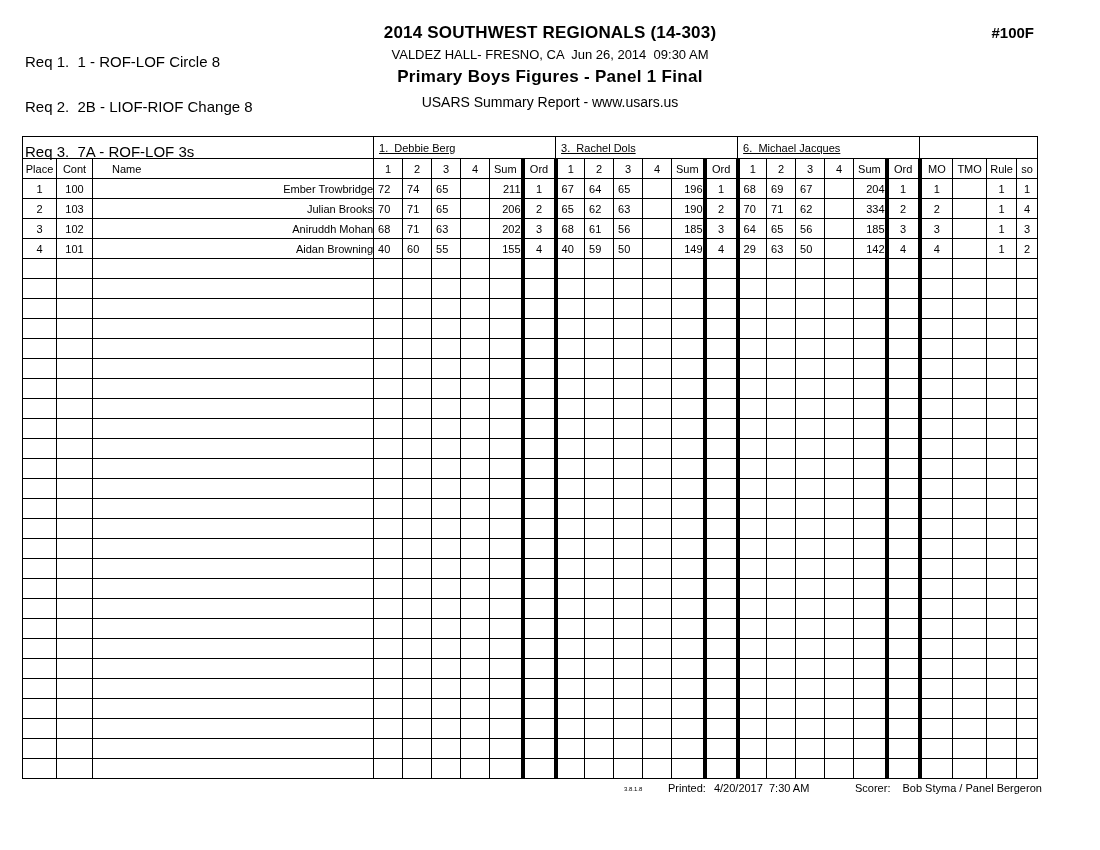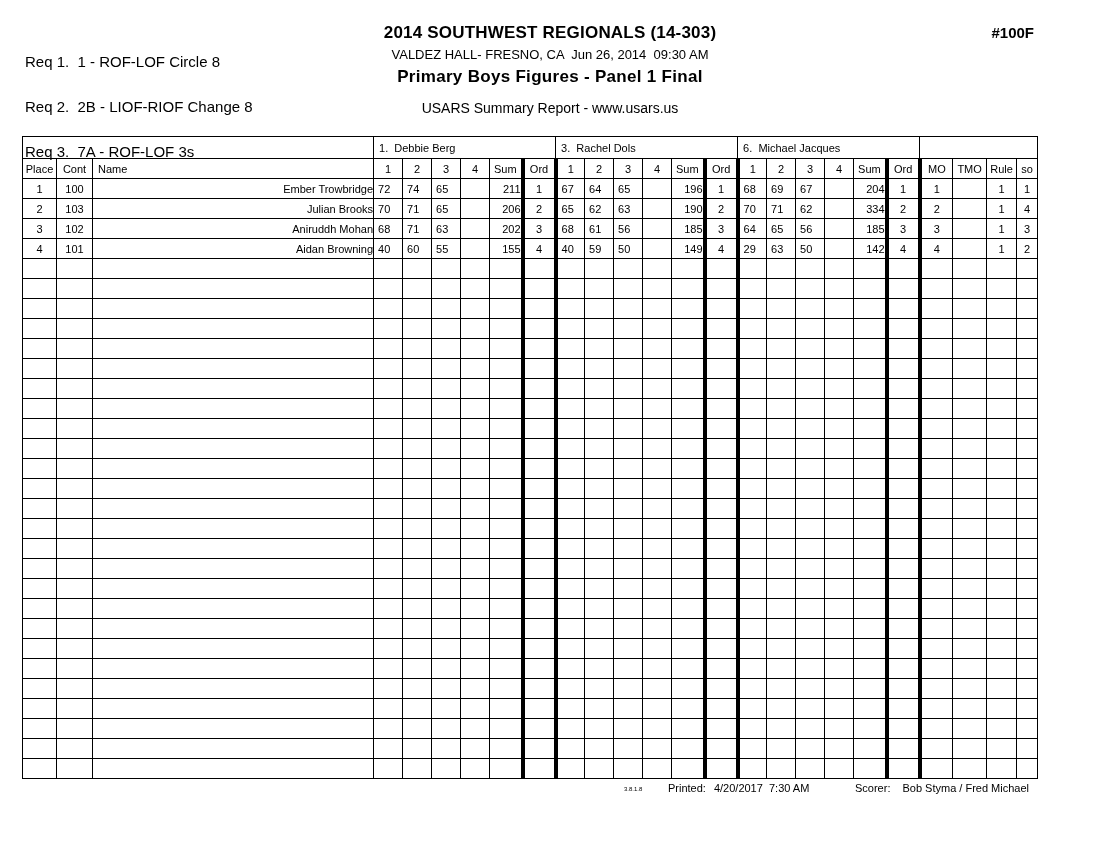--- a/index.html
+++ b/index.html
@@ -9,40 +9,40 @@
     -webkit-font-smoothing:none;
   }
   .req-block {
     position:absolute; left:25px; top:24px;
     font-size:15px; line-height:15px; white-space:pre;
   }
   .center-head { position:absolute; left:0; top:23px; width:100%; text-align:center; }
   .t1 { font-size:17px; font-weight:bold; letter-spacing:0.2px; }
   .t2 { font-size:13px; margin-top:4px; white-space:pre; }
   .t3 { font-size:17px; font-weight:bold; margin-top:5px; letter-spacing:0.3px; }
-  .t4 { font-size:14px; margin-top:13px; }
+  .t4 { font-size:14px; margin-top:7px; }
   .event-num { position:absolute; right:66px; top:24px; font-size:15px; font-weight:bold; }
 
   table.grid {
     position:absolute; left:22px; top:136px;
     border-collapse:collapse; table-layout:fixed; width:1016px;
     font-size:11px;
   }
   .grid th, .grid td {
     border:1px solid #000; padding:0; height:20px;
     overflow:hidden; vertical-align:middle; font-weight:normal;
     box-sizing:border-box;
   }
   .grid th { text-align:center;margin-top:29px; }
   tr.judge-row td { height:22px; border:1px solid #000; }
   td.noborder { border:none; }
-  td.judge-box { text-align:left; padding-left:5px; white-space:pre; font-size:11px; }
+  td.judge-box { text-align:left; padding-left:5px; white-space:pre; font-size:11px;text-decoration:underline; }
   .c-place, .c-cont, .c-mo, .c-tmo, .c-rule, .c-so { text-align:center; }
   .c-name { text-align:right; padding-left:7px; }
-  th.c-name { text-align:left; padding-left:5px; }
+  th.c-name { text-align:left; padding-left:19px; }
   td.c-s { text-align:left; padding-left:4px; }
   th.c-s { text-align:center; padding-left:0; }
   .c-sum { text-align:right; padding-right:3px; }
   .c-ord { text-align:center; border-left:4px solid #000 !important; border-right:4px solid #000 !important; }
   .b { font-weight:bold; }
 
   .ver { position:absolute; left:624px; top:786px; font-size:6px; letter-spacing:0; }
   .printed { position:absolute; left:651px; top:782px; font-size:11px; white-space:pre;padding-left:17px; }
   .printed .val { margin-left:8px; }
   .scorer { position:absolute; left:855px; top:782px; font-size:11px; white-space:pre; }
@@ -939,13 +939,13 @@
         <td class="c-mo"></td>
         <td class="c-tmo"></td>
         <td class="c-rule"></td>
         <td class="c-so"></td>
       </tr>
     </tbody>
 </table>
 
 <div class="ver">3.8.1.8</div>
 <div class="printed"><span>Printed:</span><span class="val">4/20/2017  7:30 AM</span></div>
-<div class="scorer"><span>Scorer:</span><span class="val">Bob Styma / Fred Michael</span></div>
+<div class="scorer"><span>Scorer:</span><span class="val">Bob Styma / Panel Bergeron</span></div>
 
 </body></html>

